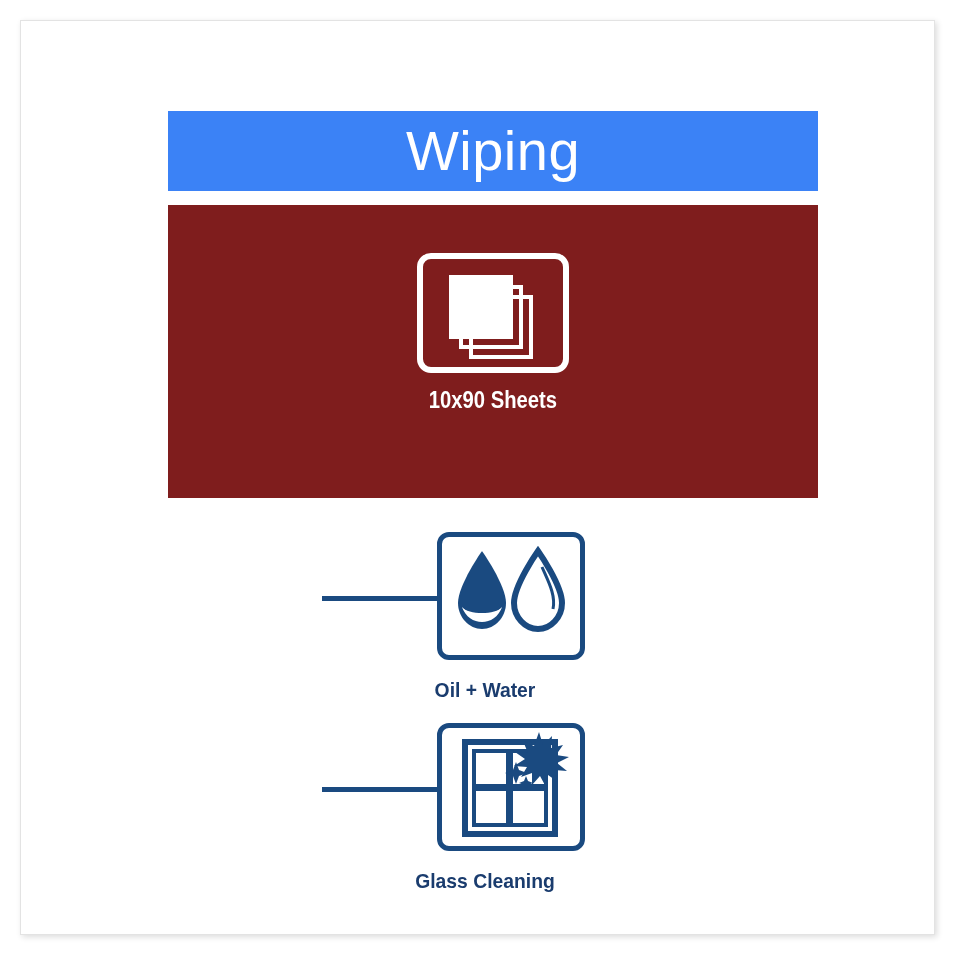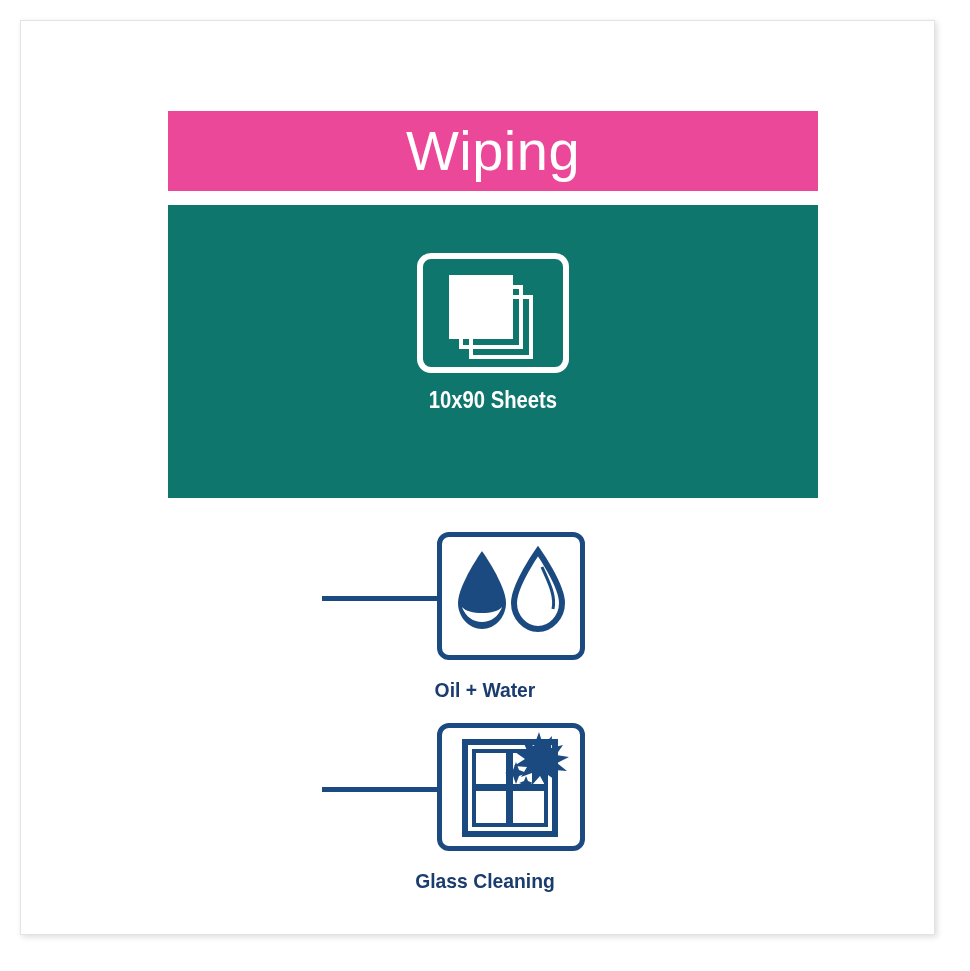--- a/index.html
+++ b/index.html
@@ -35,42 +35,42 @@
     box-sizing: border-box;
   }
 
   
   .banner {
     position: absolute;
     left: 168px;
     top: 111px;
     width: 650px;
     height: 80px;
-    background: #ec4899;
+    background: #3b82f6;
     display: flex;
     align-items: center;
     justify-content: center;
   }
   .banner-title {
     color: #ffffff;
     font-size: 56px;
     font-weight: 300;
     letter-spacing: 0.5px;
     line-height: 1;
     font-family: "Liberation Sans", sans-serif;
   }
 
   
   .spec-panel {
     position: absolute;
     left: 168px;
     top: 205px;
     width: 650px;
     height: 293px;
-    background: #0f766e;
+    background: #7f1d1d;
   }
   .spec-row {
     position: absolute;
     left: 0;
     top: 48px;
     width: 650px;
     display: flex;
     justify-content: center;
     gap: 32px;
   }

